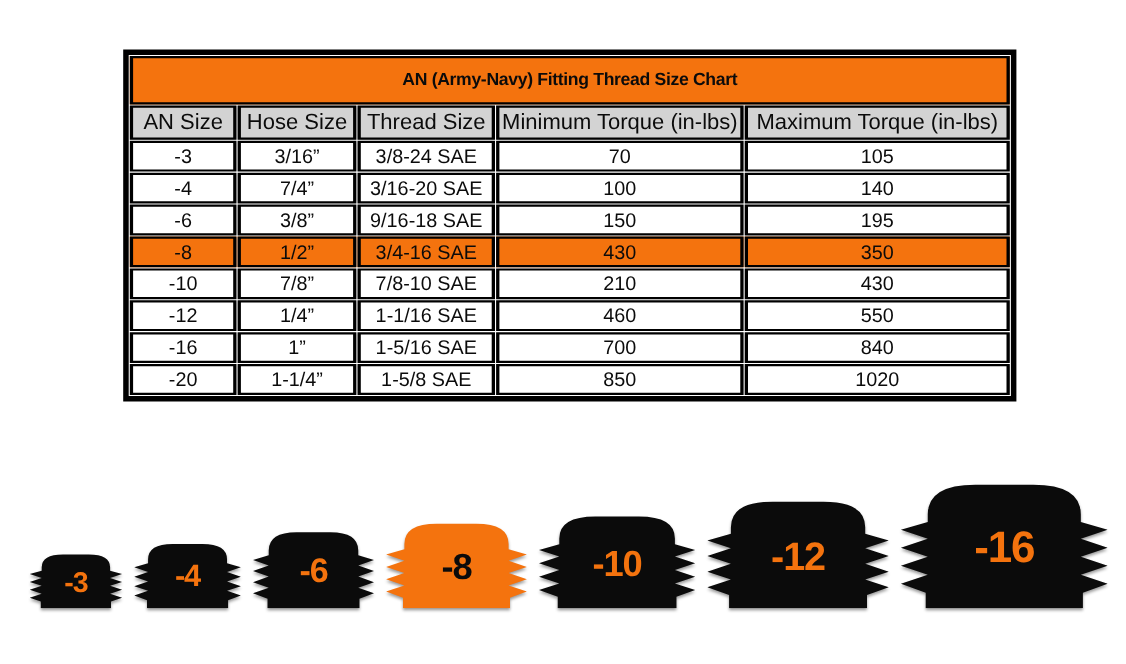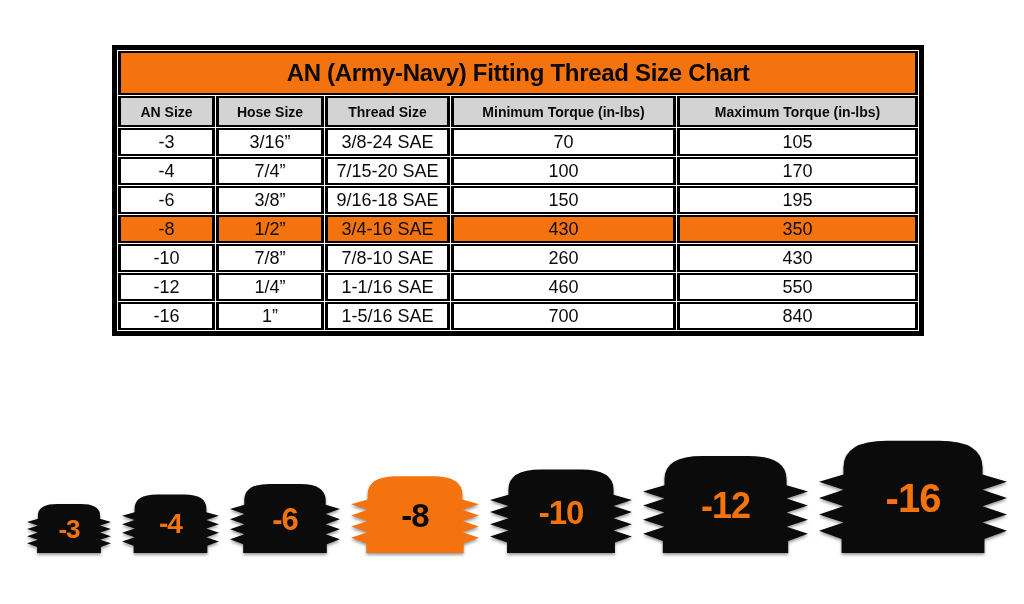--- a/index.html
+++ b/index.html
@@ -20,26 +20,26 @@
   table.an-chart th, table.an-chart td{
     border:2px solid #000;
     border-left-width:3px;border-right-width:3px;
     padding:0 2px;text-align:center;vertical-align:middle;
     color:#0b0b0b;
     overflow:hidden;white-space:nowrap;
   }
   tr.title-row th{
     height:40px;
     background:#F4730E;
-    font-size:24px;font-weight:bold;letter-spacing:-0.3px;
+    font-size:16px;font-weight:bold;letter-spacing:-0.3px;
   }
   tr.header-row th{
     height:27px;
     background:#D3D3D3;
-    font-size:14px;font-weight:700;
+    font-size:20px;font-weight:400;
   }
   tbody td{
     height:24px;
     background:#ffffff;
     font-size:18px;font-weight:400;
   }
   tbody tr.hl td{ background:#F4730E; }
 
   
   .fittings{
@@ -85,58 +85,65 @@
     <tr>
       <td>-3</td>
       <td>3/16”</td>
       <td>3/8-24 SAE</td>
       <td>70</td>
       <td>105</td>
     </tr>
     <tr>
       <td>-4</td>
       <td>7/4”</td>
-      <td>7/15-20 SAE</td>
+      <td>3/16-20 SAE</td>
       <td>100</td>
-      <td>170</td>
+      <td>140</td>
     </tr>
     <tr>
       <td>-6</td>
       <td>3/8”</td>
       <td>9/16-18 SAE</td>
       <td>150</td>
       <td>195</td>
     </tr>
     <tr class="hl">
       <td>-8</td>
       <td>1/2”</td>
       <td>3/4-16 SAE</td>
       <td>430</td>
       <td>350</td>
     </tr>
     <tr>
       <td>-10</td>
       <td>7/8”</td>
       <td>7/8-10 SAE</td>
-      <td>260</td>
+      <td>210</td>
       <td>430</td>
     </tr>
     <tr>
       <td>-12</td>
       <td>1/4”</td>
       <td>1-1/16 SAE</td>
       <td>460</td>
       <td>550</td>
     </tr>
     <tr>
       <td>-16</td>
       <td>1”</td>
       <td>1-5/16 SAE</td>
       <td>700</td>
       <td>840</td>
+    </tr>
+    <tr>
+      <td>-20</td>
+      <td>1-1/4”</td>
+      <td>1-5/8 SAE</td>
+      <td>850</td>
+      <td>1020</td>
     </tr>
   </tbody>
 </table>
 
 <div class="fittings" id="fittings">
     <div class="fitting" style="width: 84px; height: 51px;">
       <svg viewBox="0 0 100 100" preserveAspectRatio="none">
         <path d="M12 100 L12 88 L0 81 L13 74 L0 67 L13 60 L0 53 L13 46 L0 39 L13 33 L13 27 Q13 4 36 4 L64 4 Q87 4 87 27 L87 33 L100 39 L87 46 L100 53 L87 60 L100 67 L87 74 L100 81 L88 88 L88 100 Z" fill="#0B0B0B"></path>
       </svg>
       <span class="f-label" style="color:#F4730E;font-size:26px">-3</span>

